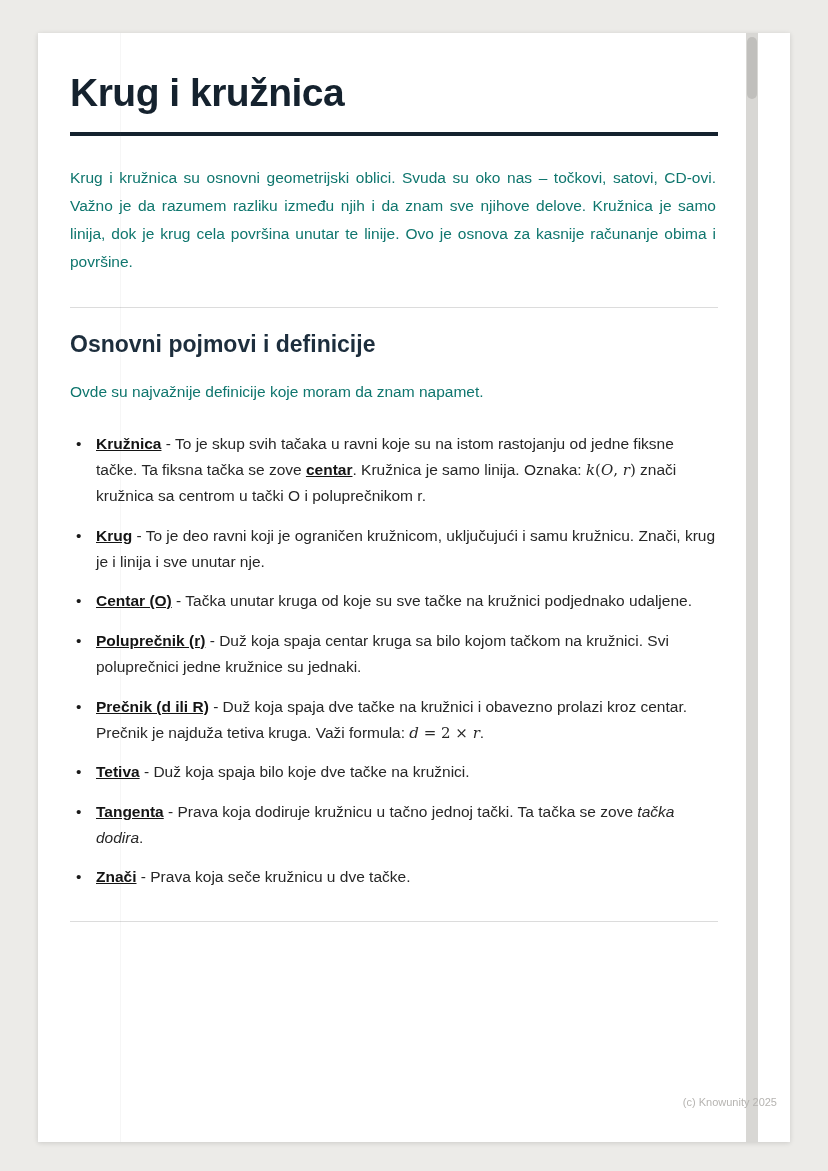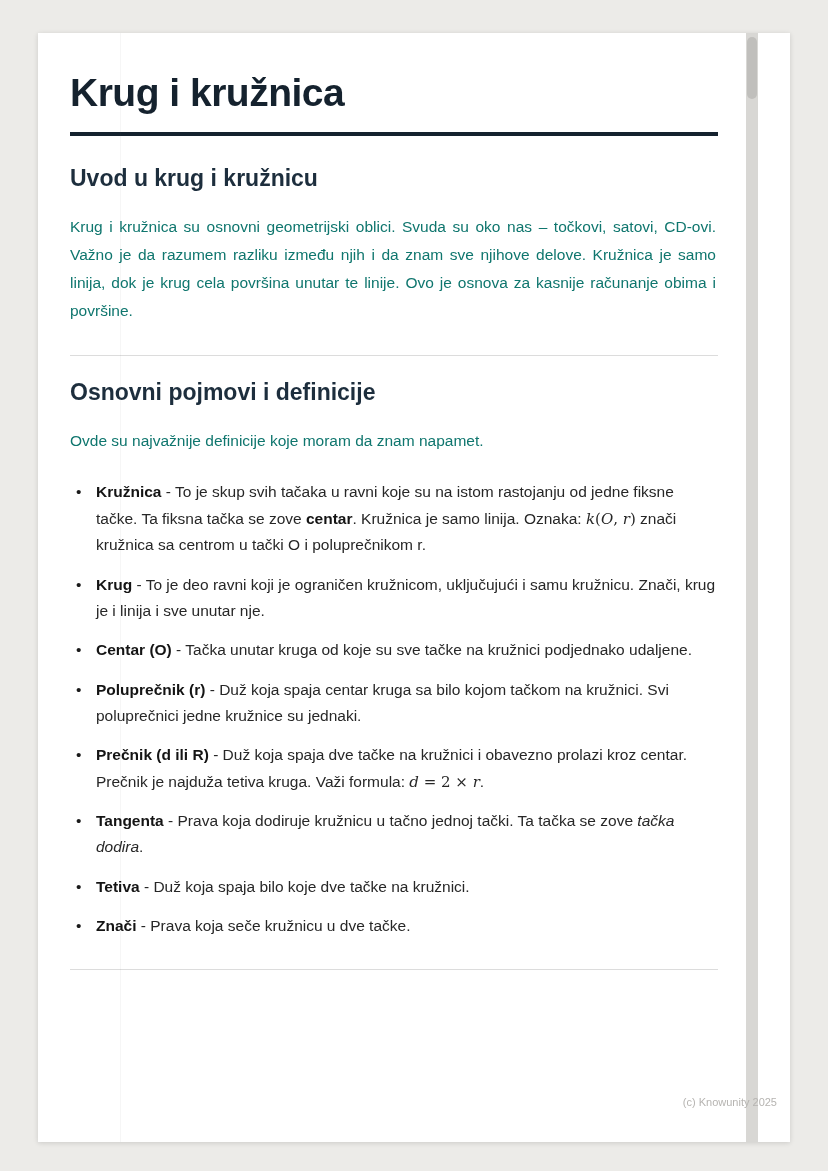--- a/index.html
+++ b/index.html
@@ -83,21 +83,21 @@
     color: #272727;
   }
   ul.defs li::before {
     content: "•";
     position: absolute;
     left: 6px;
     top: 0;
     color: #1a1a1a;
     font-size: 15.5px;
   }
-  .s-bold   { font-weight: 700; color: #141414; }
+  .s-bold   { font-weight: 700; color: #141414; text-decoration: underline; }
   .s-italic { font-style: italic; }
   .s-mvar   { font-family: "DejaVu Serif", serif; font-style: italic; font-size: 15px; }
   .s-mop    { font-family: "DejaVu Serif", serif; font-size: 15px; }
   .stray {
     margin: 10px 0 0 0;
     font-size: 15.5px;
     color: #272727;
   }
   .footer {
     position: absolute;
@@ -131,37 +131,36 @@
 <body>
 
 <div class="viewport">
   <div class="page">
     <div class="margin-line"></div>
 
     <h1>Krug i kružnica</h1>
     <hr class="title-rule">
 
     <section>
-      <h2>Uvod u krug i kružnicu</h2>
       <p class="justify">Krug i kružnica su osnovni geometrijski oblici. Svuda su oko nas – točkovi, satovi, CD-ovi. Važno je da razumem razliku između njih i da znam sve njihove delove. Kružnica je samo linija, dok je krug cela površina unutar te linije. Ovo je osnova za kasnije računanje obima i površine.</p>
     </section>
 
     <hr class="divider">
 
     <section>
       <h2>Osnovni pojmovi i definicije</h2>
       <p>Ovde su najvažnije definicije koje moram da znam napamet.</p>
       <ul class="defs">
           <li><span class="s-bold">Kružnica</span><span> - To je skup svih tačaka u ravni koje su na istom rastojanju od jedne fiksne tačke. Ta fiksna tačka se zove </span><span class="s-bold">centar</span><span>. Kružnica je samo linija. Oznaka: </span><span class="s-mvar">k</span><span class="s-mop">(</span><span class="s-mvar">O</span><span class="s-mop">, </span><span class="s-mvar">r</span><span class="s-mop">)</span><span> znači kružnica sa centrom u tački O i poluprečnikom r.</span></li>
           <li><span class="s-bold">Krug</span><span> - To je deo ravni koji je ograničen kružnicom, uključujući i samu kružnicu. Znači, krug je i linija i sve unutar nje.</span></li>
           <li><span class="s-bold">Centar (O)</span><span> - Tačka unutar kruga od koje su sve tačke na kružnici podjednako udaljene.</span></li>
           <li><span class="s-bold">Poluprečnik (r)</span><span> - Duž koja spaja centar kruga sa bilo kojom tačkom na kružnici. Svi poluprečnici jedne kružnice su jednaki.</span></li>
           <li><span class="s-bold">Prečnik (d ili R)</span><span> - Duž koja spaja dve tačke na kružnici i obavezno prolazi kroz centar. Prečnik je najduža tetiva kruga. Važi formula: </span><span class="s-mvar">d</span><span class="s-mop"> = 2 × </span><span class="s-mvar">r</span><span>.</span></li>
+          <li><span class="s-bold">Tetiva</span><span> - Duž koja spaja bilo koje dve tačke na kružnici.</span></li>
           <li><span class="s-bold">Tangenta</span><span> - Prava koja dodiruje kružnicu u tačno jednoj tački. Ta tačka se zove </span><span class="s-italic">tačka dodira</span><span>.</span></li>
-          <li><span class="s-bold">Tetiva</span><span> - Duž koja spaja bilo koje dve tačke na kružnici.</span></li>
           <li><span class="s-bold">Znači</span><span> - Prava koja seče kružnicu u dve tačke.</span></li>
         </ul>
     </section>
 
     <hr class="divider">
 
 
     <div class="scrollbar">
       <div class="scrollbar-thumb"></div>
     </div>

